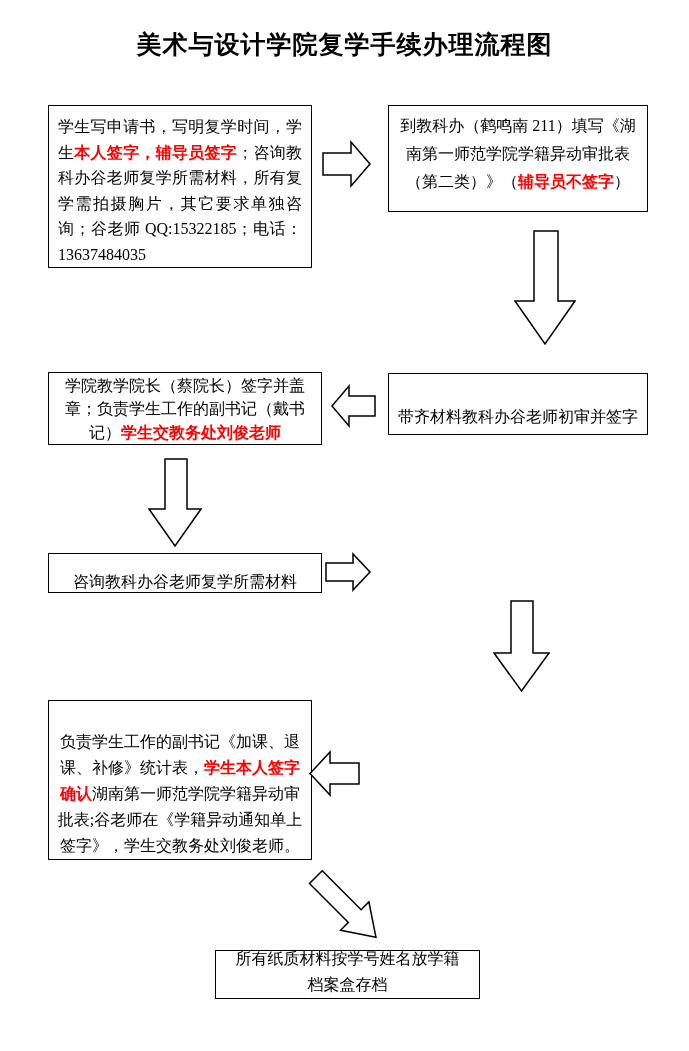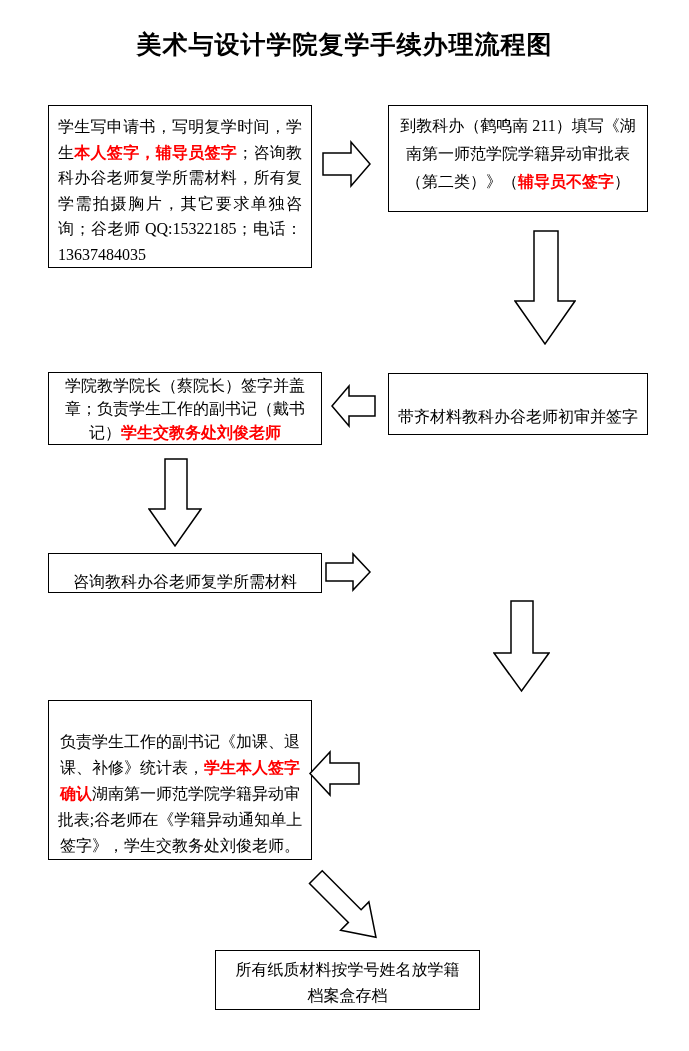--- a/index.html
+++ b/index.html
@@ -38,21 +38,21 @@
 
   #box1 { left: 48px;  top: 105px; width: 264px; height: 163px; line-height: 25.5px; padding: 0 9px; }
   #box1 .box-text { text-align: justify; }
   #box2 { left: 388px; top: 105px; width: 260px; height: 107px; line-height: 28px; padding: 6px 8px 0 8px; justify-content: flex-start; }
   #box3 { left: 48px;  top: 372px; width: 274px; height: 73px;  line-height: 23.5px; padding: 0 4px; }
   #box4 { left: 388px; top: 373px; width: 260px; height: 62px;  line-height: 26px; padding: 4px 8px; }
   #box5 { left: 48px;  top: 553px; width: 274px; height: 40px;  line-height: 20px; }
   #box6 { left: 388px; top: 553px; width: 260px; height: 40px;  line-height: 20px; }
   #box7 { left: 48px;  top: 700px; width: 264px; height: 160px; line-height: 26px; padding: 0 6px; }
   #box8 { left: 388px; top: 698px; width: 260px; height: 142px; line-height: 27px; padding: 0 8px; }
-  #box9 { left: 215px; top: 950px; width: 265px; height: 60px;  line-height: 26px; padding: 0 12px; }
+  #box9 { left: 215px; top: 950px; width: 265px; height: 49px;  line-height: 26px; padding: 0 12px; }
 
   .arrow { position: absolute; }
   .arrow polygon { fill: #ffffff; stroke: #000000; stroke-width: 1.5; stroke-linejoin: miter; }
   #arrow1 { left: 322px; top: 140px; width: 50px; height: 48px; }
   #arrow2 { left: 514px; top: 230px; width: 62px; height: 116px; }
   #arrow3 { left: 330px; top: 384px; width: 46px; height: 44px; }
   #arrow4 { left: 148px; top: 458px; width: 54px; height: 90px; }
   #arrow5 { left: 325px; top: 552px; width: 47px; height: 40px; }
   #arrow6 { left: 493px; top: 600px; width: 57px; height: 93px; }
   #arrow7 { left: 308px; top: 750px; width: 52px; height: 47px; }

